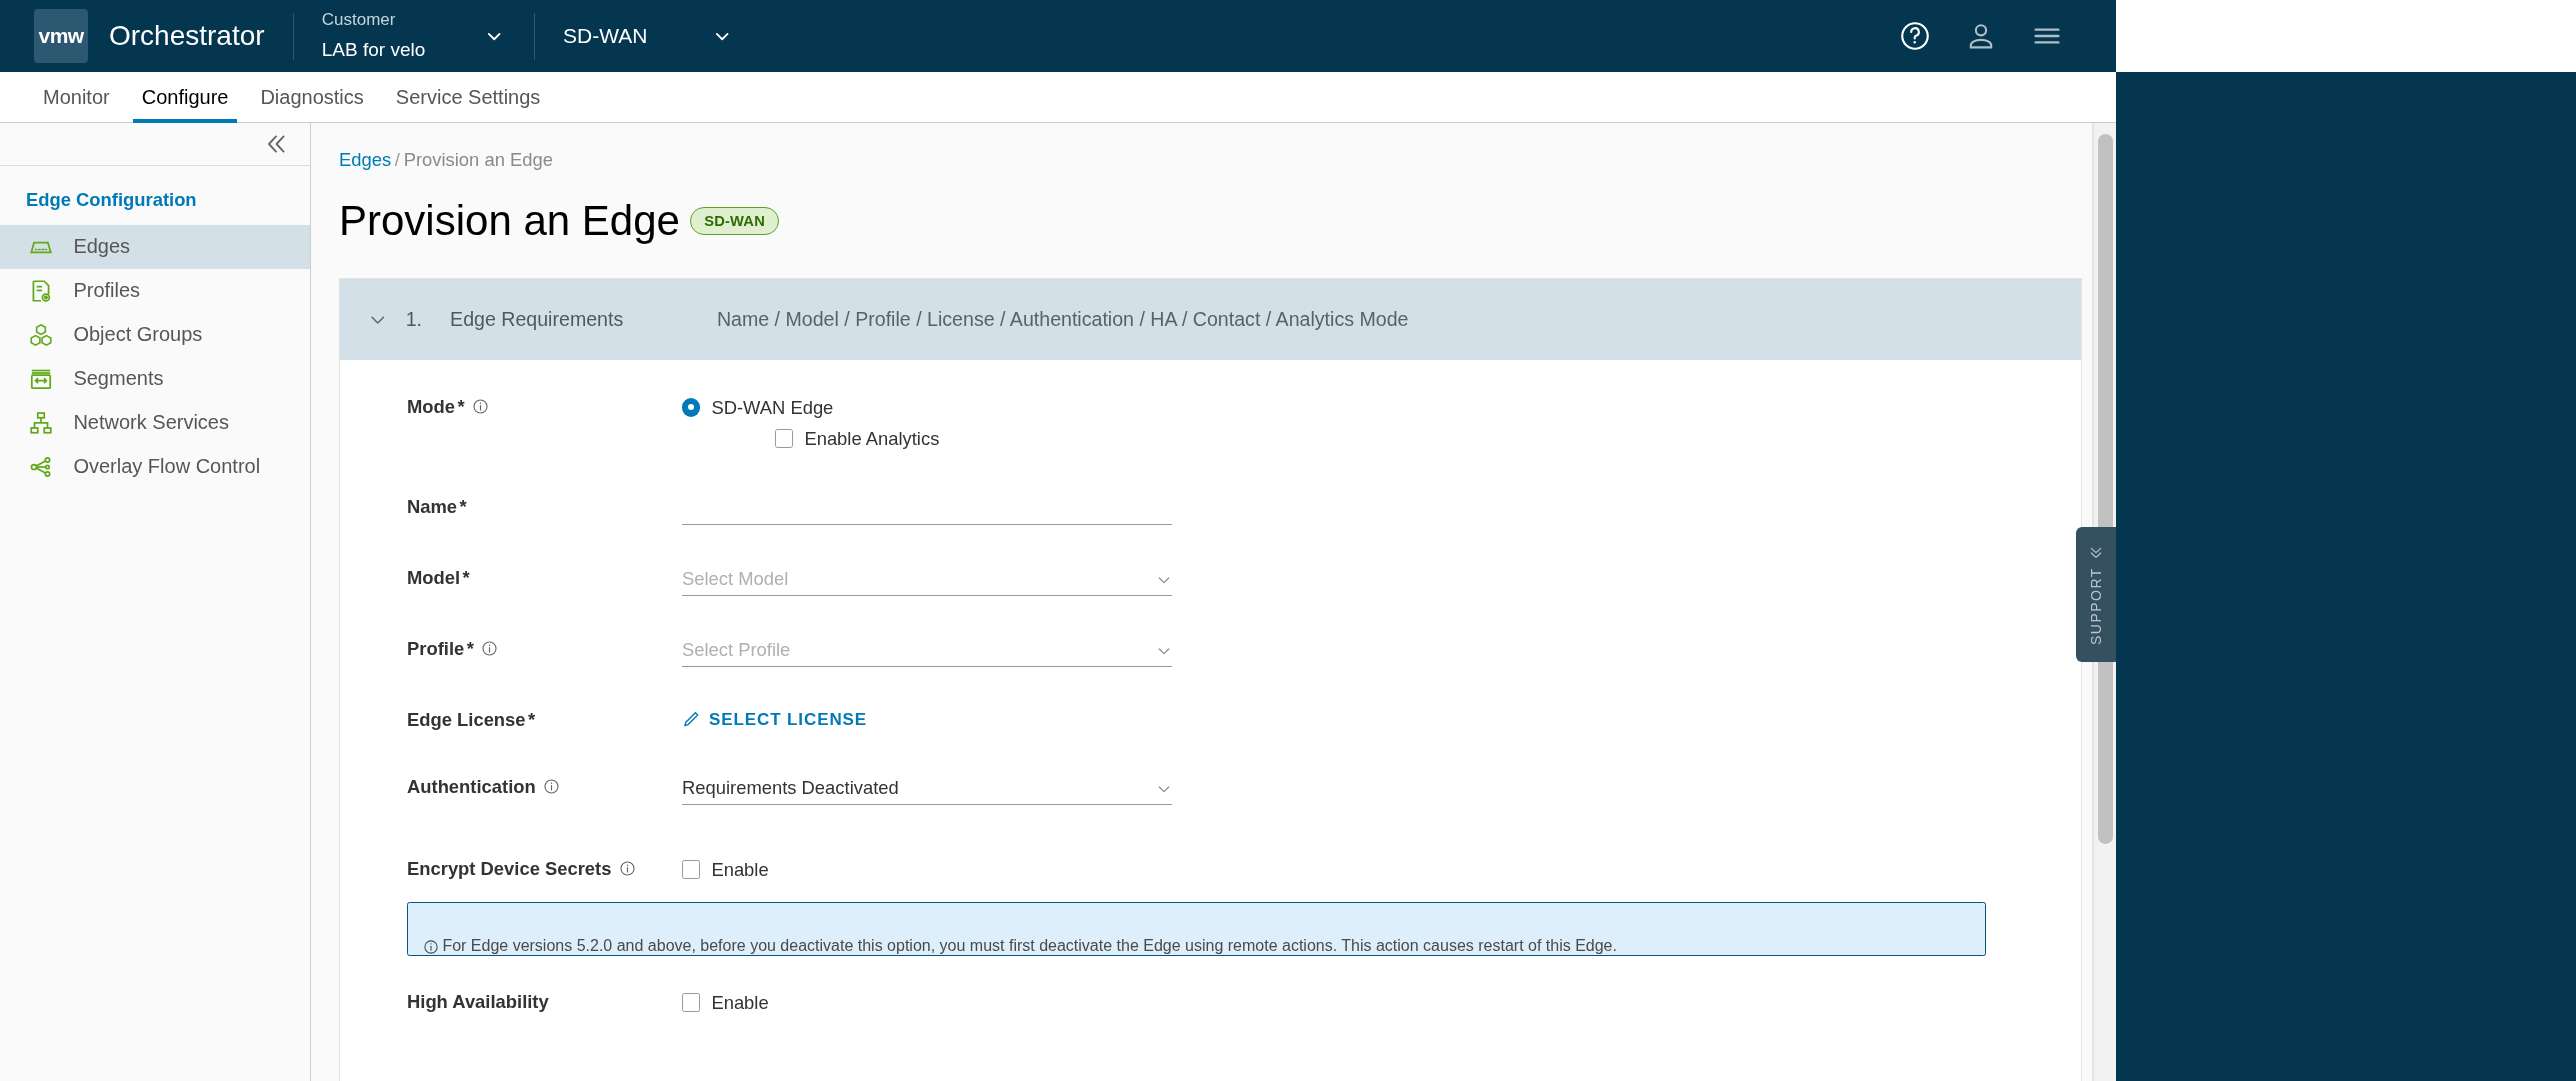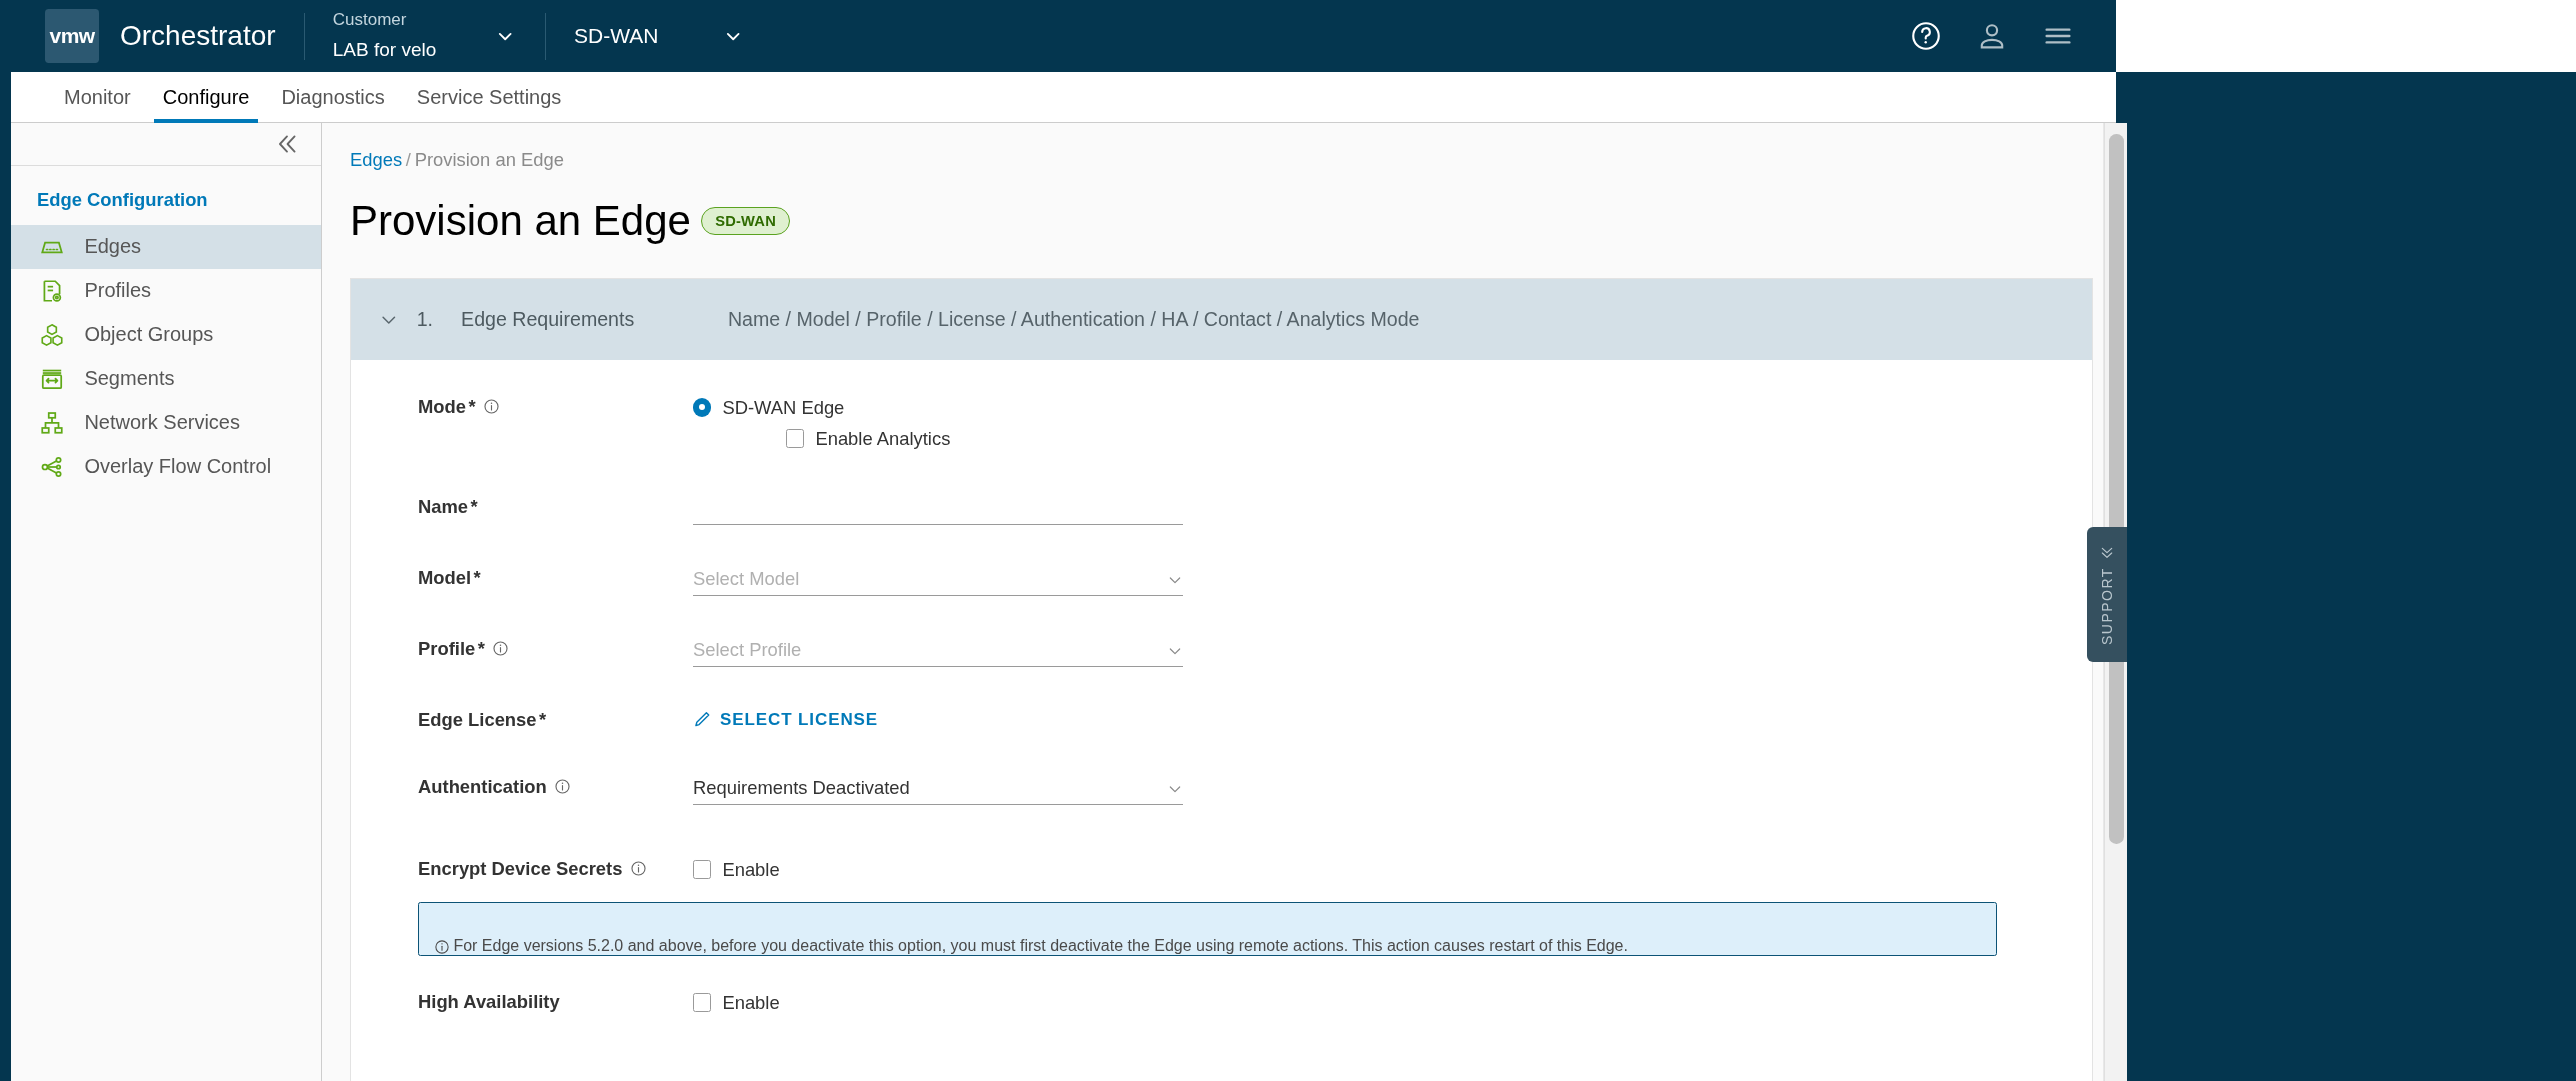--- a/index.html
+++ b/index.html
@@ -6,21 +6,21 @@
   html, body {
     width: 2576px; height: 1081px;
     background: #04364f;
     font-family: "Liberation Sans", sans-serif;
     overflow: hidden;
   }
 
   
   #app-window {
     position: absolute;
-    left: 11px; top: 0;
+    left: 0; top: 0;
     width: 2116px; height: 1081px;
     background: #fff;
     overflow: hidden;
   }
 
   
   .header {
     height: 72px;
     background: #04364f;
     display: flex;
@@ -73,21 +73,21 @@
     display:flex; align-items:center; justify-content:center;
     cursor: pointer;
   }
 
   
   .navbar {
     height: 51px;
     background: #fff;
     border-bottom: 1.2px solid #cccccc;
     display: flex; align-items: stretch;
-    padding-left: 37px;
+    padding-left: 27px;
   }
   .nav-tab {
     display: flex; align-items: center;
     padding: 0 16px;
     font-size: 20px; color: #565656;
     position: relative;
     cursor: pointer;
     white-space: nowrap;
   }
   .nav-tab.active { color: #000; }

